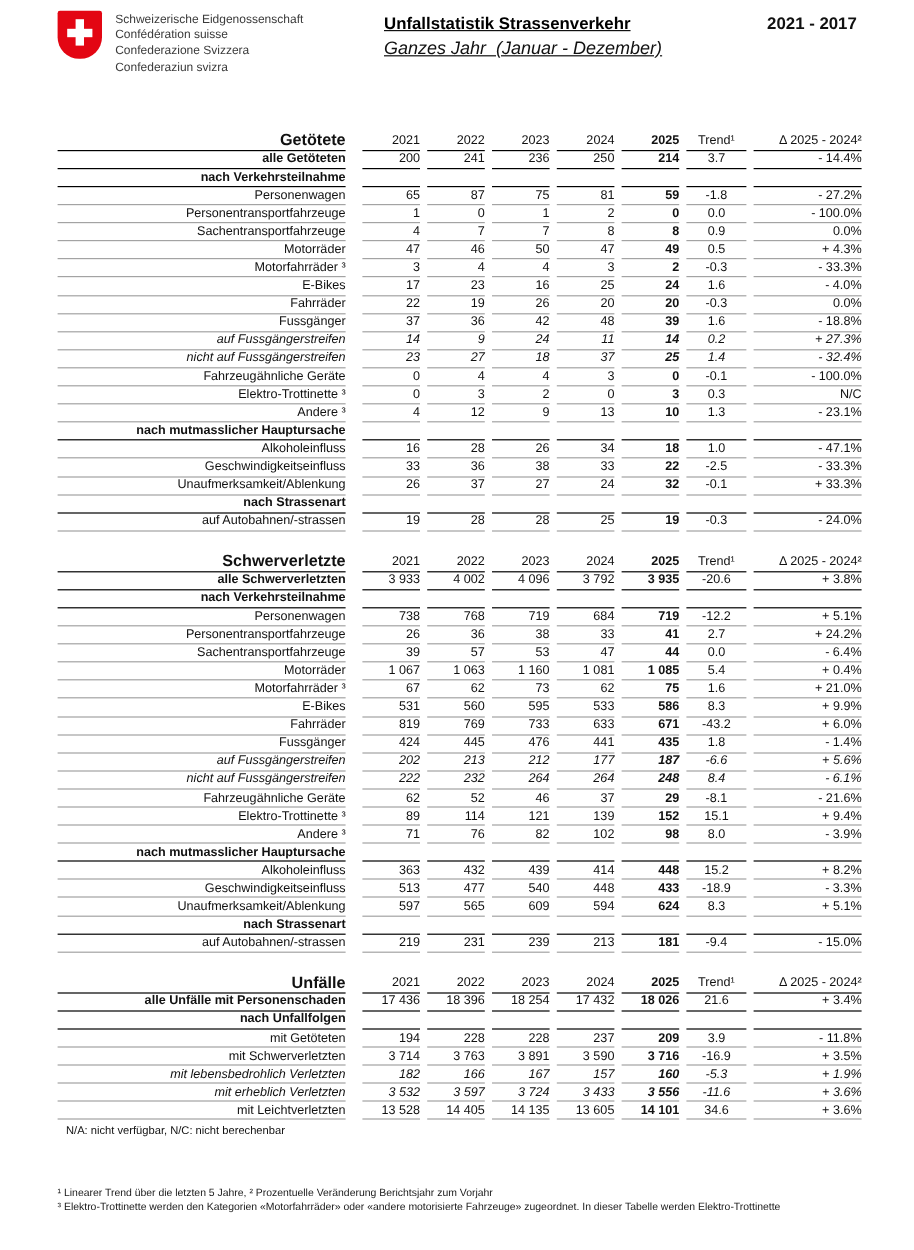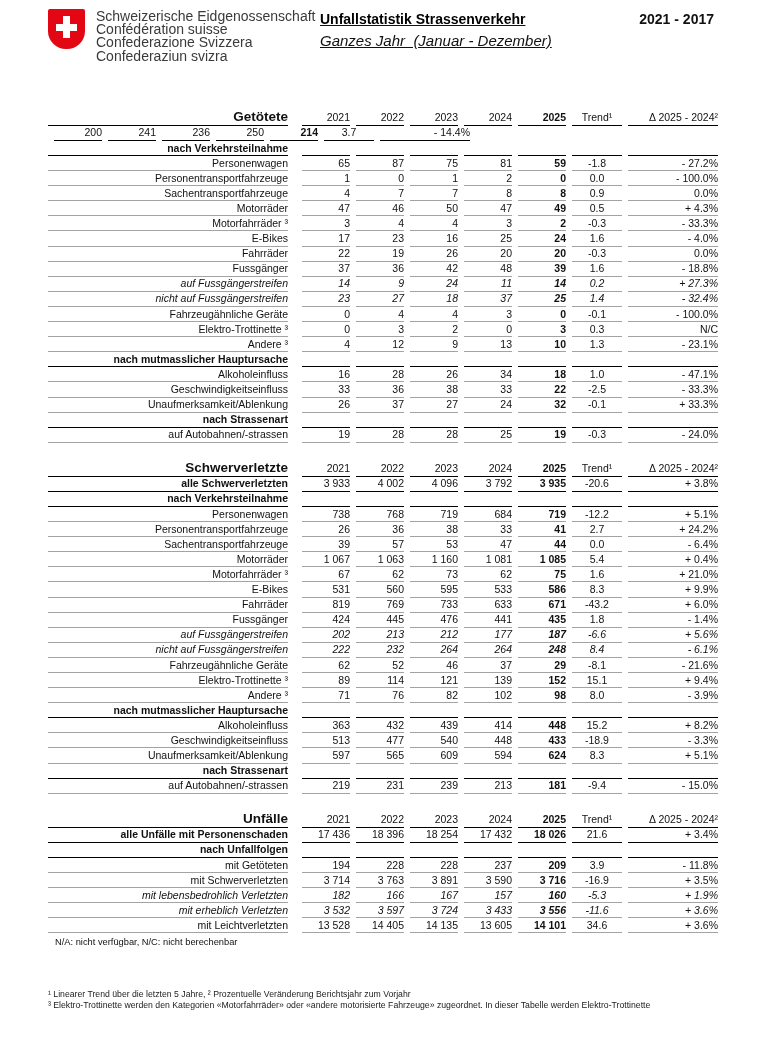--- a/index.html
+++ b/index.html
@@ -7,21 +7,21 @@
         font-family:"Liberation Sans","DejaVu Sans",sans-serif;color:#111;}
   .content{padding:9px 48px 0 48px;}
 
   
   .doc-header{display:flex;align-items:flex-start;}
   .logo-block{display:flex;width:272px;flex:0 0 272px;}
   .shield{position:relative;width:37px;height:40px;flex:0 0 37px;background:#e30613;
           border-radius:2px 2px 18px 18px;}
   .shield .bar-v{position:absolute;left:15px;top:7px;width:7px;height:22px;background:#fff;}
   .shield .bar-h{position:absolute;left:8px;top:14.5px;width:21px;height:7px;background:#fff;}
-  .logo-lines{margin-left:11px;font-size:14px;line-height:13.2px;color:#3a3a3a;padding-top:1px;}
+  .logo-lines{margin-left:11px;font-size:10px;line-height:13.2px;color:#3a3a3a;padding-top:1px;}
   .title-block{flex:1;text-decoration:underline;}
   .doc-title{font-size:14px;font-weight:bold;color:#000;padding-top:2px;}
   .doc-subtitle{font-size:15px;font-style:italic;margin-top:5px;white-space:pre;}
   .period{flex:0 0 auto;font-size:14px;font-weight:bold;padding-top:2px;}
 
   
   .tables-root{margin-top:46px;}
   .data-table{width:670px;}
   .data-table + .data-table{margin-top:17px;}
   .t-row{display:flex;align-items:flex-end;height:15.1px;}
@@ -75,20 +75,21 @@
             <div class="cell c-label">Getötete</div>
             <div class="cell c-num">2021</div>
             <div class="cell c-num">2022</div>
             <div class="cell c-num">2023</div>
             <div class="cell c-num">2024</div>
             <div class="cell c-num col-2025">2025</div>
             <div class="cell c-trend">Trend¹</div>
             <div class="cell c-delta">Δ 2025 - 2024²</div>
           </div>
           <div class="t-row r-total">
+            <div class="cell c-label">alle Getöteten</div>
             <div class="cell c-num">200</div>
             <div class="cell c-num">241</div>
             <div class="cell c-num">236</div>
             <div class="cell c-num">250</div>
             <div class="cell c-num col-2025">214</div>
             <div class="cell c-trend">3.7</div>
             <div class="cell c-delta">- 14.4%</div>
           </div>
           <div class="t-row r-section">
             <div class="cell c-label">nach Verkehrsteilnahme</div>

